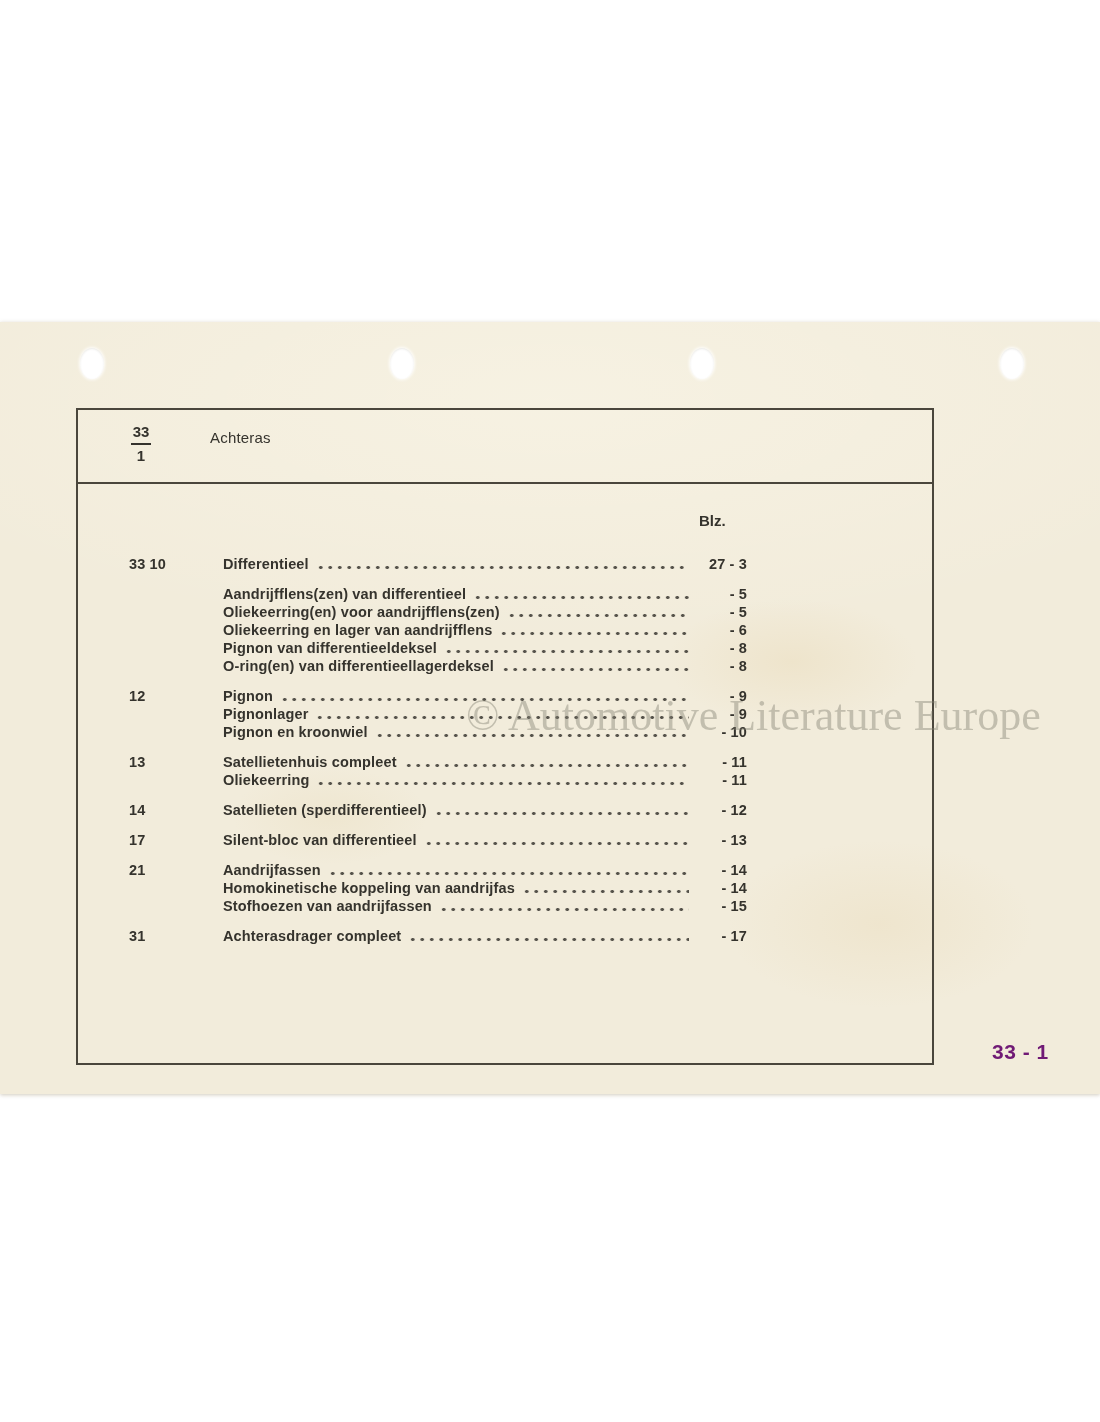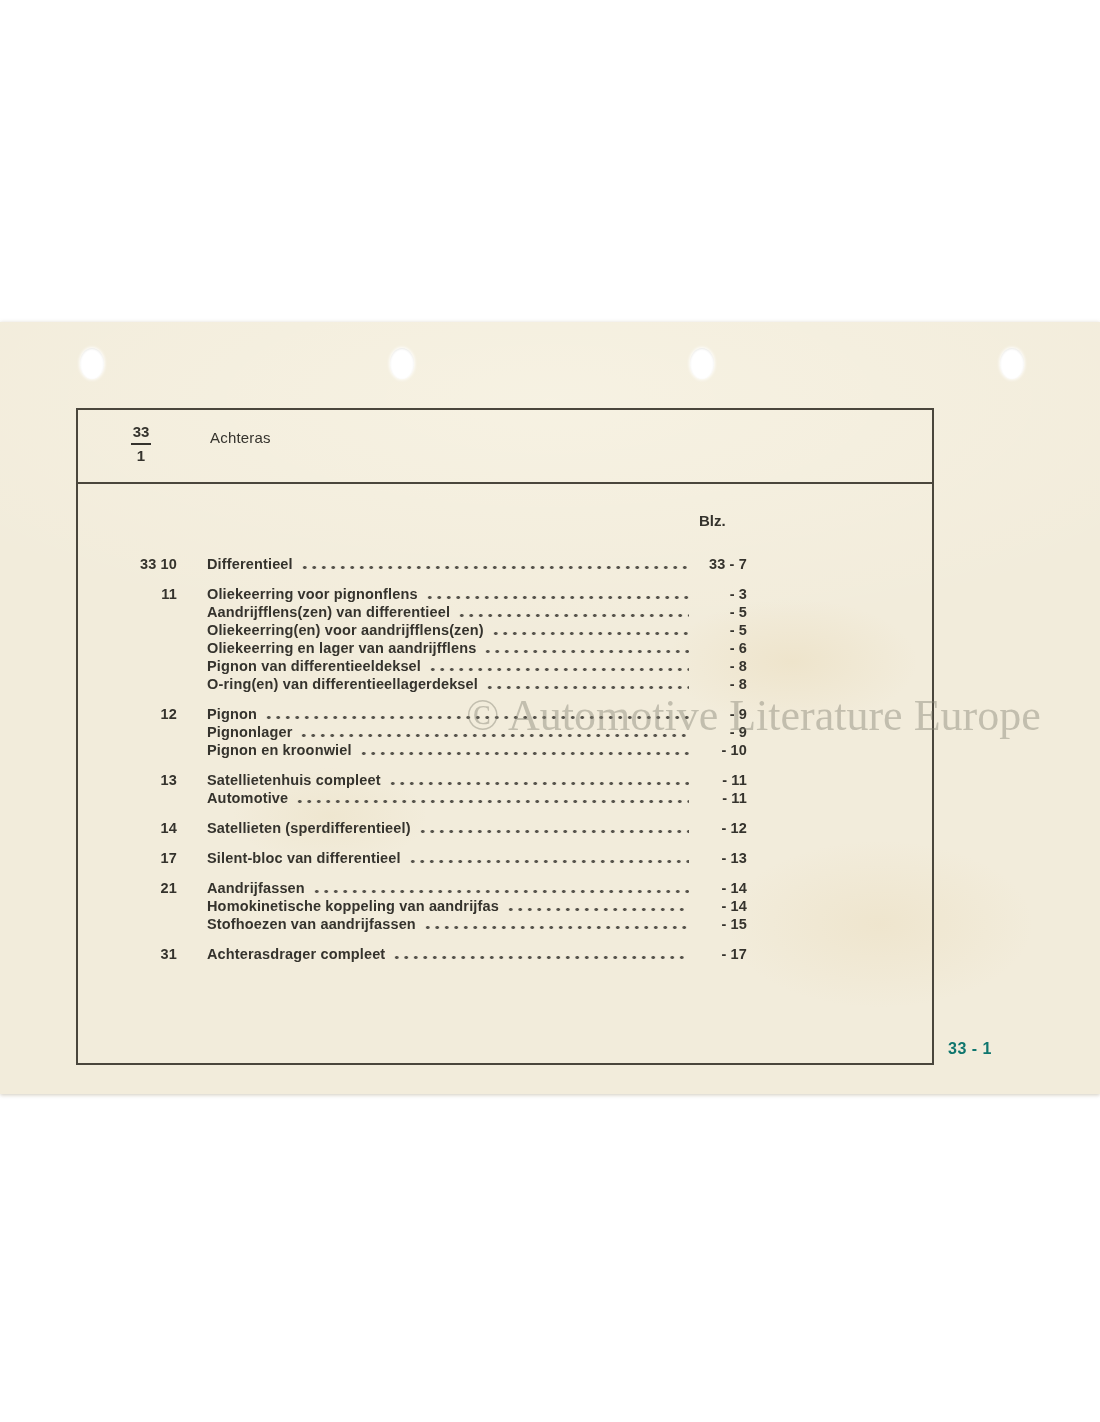--- a/index.html
+++ b/index.html
@@ -99,46 +99,46 @@
     align-items: baseline;
     line-height: 18px;
     font-size: 14.5px;
     font-weight: 700;
     letter-spacing: 0.15px;
     white-space: nowrap;
   }
   .toc-num {
     flex: none;
     width: 48px;
-    text-align: right;
-    margin-right: 30px;
+    text-align: left;
+    margin-right: 46px;
   }
   .toc-title { flex: none; }
   .toc-leader {
     flex: 1 1 auto;
     align-self: flex-end;
     height: 5px;
     margin: 0 8px 3px 7px;
     background-image: radial-gradient(circle, #55524a 1.5px, transparent 1.9px);
     background-size: 9.5px 5px;
     background-repeat: repeat-x;
     background-position: left bottom;
   }
   .toc-page {
     flex: none;
     width: 50px;
     text-align: right;
   }
 
   .footer-pageno {
     position: absolute;
-    left: 948px; top: 718px;
-    color: #0f766e;
+    left: 992px; top: 718px;
+    color: #701a75;
     font-weight: 700;
-    font-size: 16px;
+    font-size: 21px;
     letter-spacing: 0.5px;
   }
   .watermark {
     position: absolute;
     left: 466px; top: 368px;
     font-family: "Liberation Serif", serif;
     font-size: 44px;
     font-weight: 400;
     color: rgba(128,126,112,0.42);
     white-space: nowrap;
@@ -168,30 +168,24 @@
       </div>
 
       <div class="doc-body">
         <div class="blz-label">Blz.</div>
         <div class="toc-rows" id="toc-rows">
             <div class="toc-group">
               <div class="toc-row">
                 <span class="toc-num">33 10</span>
                 <span class="toc-title">Differentieel</span>
                 <span class="toc-leader"></span>
-                <span class="toc-page">33 -  7</span>
-              </div>
-            </div>
-            <div class="toc-group">
-              <div class="toc-row">
-                <span class="toc-num">11</span>
-                <span class="toc-title">Oliekeerring voor pignonflens</span>
-                <span class="toc-leader"></span>
-                <span class="toc-page">-  3</span>
-              </div>
+                <span class="toc-page">27 -  3</span>
+              </div>
+            </div>
+            <div class="toc-group">
               <div class="toc-row">
                 <span class="toc-num"></span>
                 <span class="toc-title">Aandrijfflens(zen) van differentieel</span>
                 <span class="toc-leader"></span>
                 <span class="toc-page">-  5</span>
               </div>
               <div class="toc-row">
                 <span class="toc-num"></span>
                 <span class="toc-title">Oliekeerring(en) voor aandrijfflens(zen)</span>
                 <span class="toc-leader"></span>
@@ -238,21 +232,21 @@
             </div>
             <div class="toc-group">
               <div class="toc-row">
                 <span class="toc-num">13</span>
                 <span class="toc-title">Satellietenhuis compleet</span>
                 <span class="toc-leader"></span>
                 <span class="toc-page">- 11</span>
               </div>
               <div class="toc-row">
                 <span class="toc-num"></span>
-                <span class="toc-title">Automotive</span>
+                <span class="toc-title">Oliekeerring</span>
                 <span class="toc-leader"></span>
                 <span class="toc-page">- 11</span>
               </div>
             </div>
             <div class="toc-group">
               <div class="toc-row">
                 <span class="toc-num">14</span>
                 <span class="toc-title">Satellieten (sperdifferentieel)</span>
                 <span class="toc-leader"></span>
                 <span class="toc-page">- 12</span>

